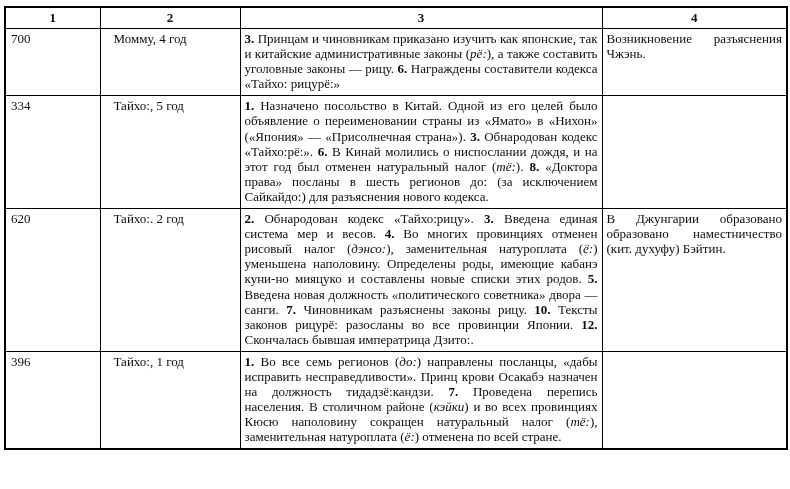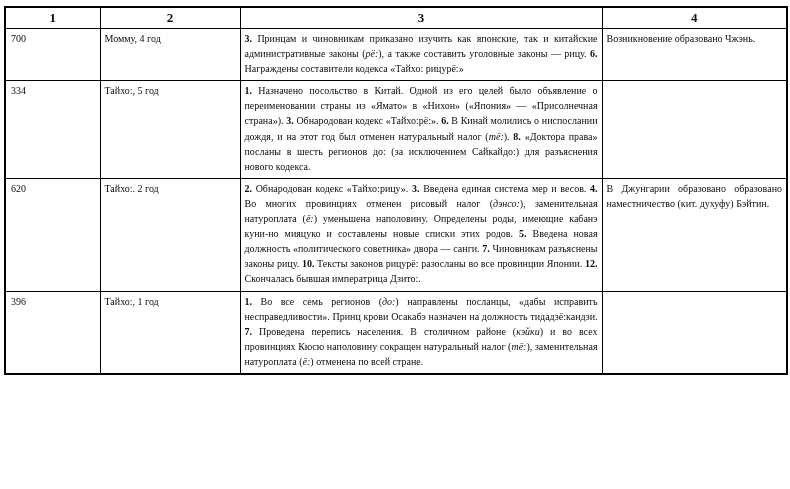--- a/index.html
+++ b/index.html
@@ -34,34 +34,34 @@
     box-sizing: border-box;
   }
   .chrono-table th {
     font-weight: 700;
     font-size: 13px;
     line-height: 15px;
     text-align: center;
     padding: 2px 2px 3px 2px;
   }
   .chrono-table td {
-    font-size: 10px;
+    font-size: 13px;
     line-height: 15.1px;
     padding: 2px 4px 4px 4px;
   }
   th.col-year,  td.col-year  { width: 95px; }
   th.col-era,   td.col-era   { width: 140px; }
   th.col-events,td.col-events{ width: 362px; }
   th.col-world, td.col-world { width: 185px; }
   td.col-year {
     text-align: left;
     padding-left: 5px;
   }
   td.col-era {
-    padding-left: 4px;
+    padding-left: 13px;
     margin-left: 30px;
   }
   td.col-events, td.col-world {
     text-align: justify;
     hyphens: auto;
     -webkit-hyphens: auto;
     overflow-wrap: break-word;
   }
   td.col-events b { font-weight: 700; }
   td.col-events i, td.col-world i { font-style: italic; }
@@ -77,21 +77,21 @@
         <th class="col-era">2</th>
         <th class="col-events">3</th>
         <th class="col-world">4</th>
       </tr>
     </thead>
     <tbody>
       <tr>
         <td class="col-year">700</td>
         <td class="col-era">Момму, 4 год</td>
         <td class="col-events"><b>3.</b> Принцам и чиновникам приказано изучить как японские, так и китайские административные законы (<i>рё:</i>), а также составить уголовные законы — рицу. <b>6.</b> Награждены составители кодекса «Тайхо: рицурё:»</td>
-        <td class="col-world">Возникновение образовано Чжэнь.</td>
+        <td class="col-world">Возникновение разъяснения Чжэнь.</td>
       </tr>
       <tr>
         <td class="col-year">334</td>
         <td class="col-era">Тайхо:, 5 год</td>
         <td class="col-events"><b>1.</b> Назначено посольство в Китай. Одной из его целей было объявление о переименовании страны из «Ямато» в «Нихон» («Япония» — «Присолнечная страна»). <b>3.</b> Обнародован кодекс «Тайхо:рё:». <b>6.</b> В Кинай молились о ниспослании дождя, и на этот год был отменен натуральный налог (<i>тё:</i>). <b>8.</b> «Доктора права» посланы в шесть регионов до: (за исключением Сайкайдо:) для разъяснения нового кодекса.</td>
         <td class="col-world"></td>
       </tr>
       <tr>
         <td class="col-year">620</td>
         <td class="col-era">Тайхо:. 2 год</td>

